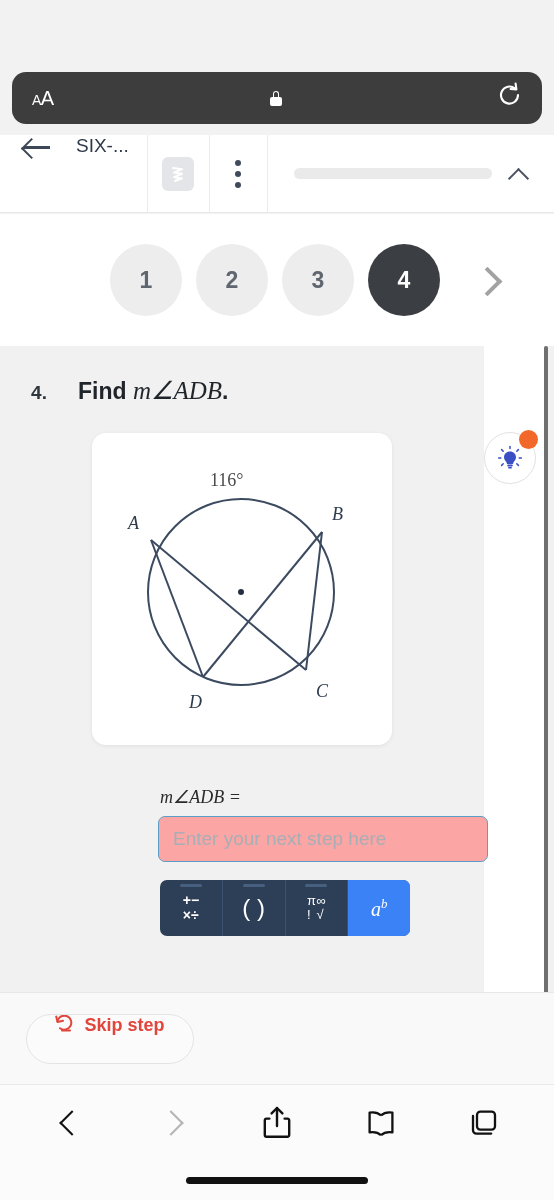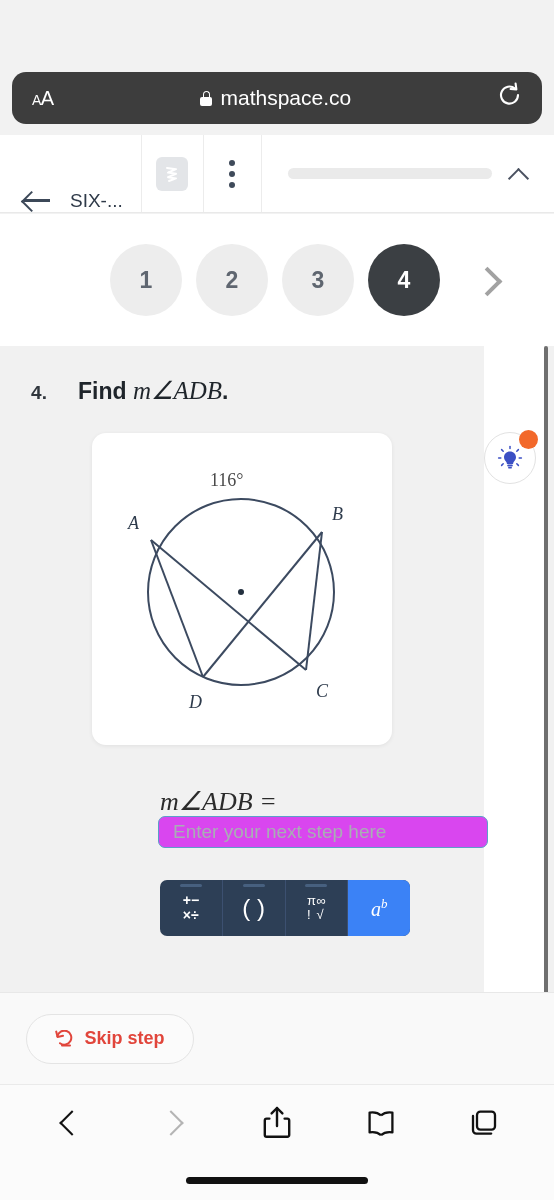--- a/index.html
+++ b/index.html
@@ -112,22 +112,22 @@
     position: absolute;
     top: 135px; left: 0;
     width: 554px; height: 78px;
     background: #ffffff;
     border-bottom: 1px solid #e9e9e9;
     display: flex;
     align-items: stretch;
   }
   .nav-left {
     display: flex;
-    align-items: flex-end;
-    gap: 18px;
+    align-items: flex-start;
+    gap: 24px;
     padding: 0 18px 0 22px;
     border-right: 1px solid #ececec;
   }
   .back-arrow { width: 30px; height: 24px; position: relative; }
   .back-arrow::before {
     content: "";
     position: absolute; left: 2px; top: 11px;
     width: 26px; height: 2.6px; background: #3c4858;
   }
   .back-arrow::after {
@@ -291,30 +291,30 @@
     border-radius: 50%;
     background: #f2682a;
   }
 
   
   .answer-label {
     position: absolute;
     top: 440px; left: 160px;
     font-family: "Liberation Serif", serif;
     font-style: italic;
-    font-size: 26px;
+    font-size: 18px;
     color: #2b2b2b;
   }
   .answer-input {
     position: absolute;
     top: 470px; left: 158px;
-    width: 330px; height: 32px;
+    width: 330px; height: 46px;
     border: 1.6px solid #5d9ec9;
     border-radius: 7px;
-    background: #d946ef;
+    background: #fca5a5;
     font-size: 19px;
     color: #333;
     padding: 0 14px;
     outline: none;
     font-family: "Liberation Sans", sans-serif;
   }
   .answer-input::placeholder { color: #a8aeb4; }
 
   
   .math-kb {
@@ -382,21 +382,21 @@
     padding: 0 26px;
   }
   .skip-btn {
     width: 168px; height: 50px;
     border: 1.4px solid #e4e4e4;
     border-radius: 26px;
     background: #fbfbfb;
     color: #e1453b;
     font-size: 18px;
     font-weight: 600;
-    display: flex; align-items: center; justify-content: center;
+    display: flex; justify-content: center;
     gap: 9px;
   }
   .submit-btn {
     flex: 1; height: 56px;
     background: #3b45b5;
     border: none;
     border-radius: 28px;
     color: #ffffff;
     font-size: 22px;
     font-weight: 700;
@@ -456,21 +456,20 @@
   <div class="safari-bar">
     <div class="aa-btn">
       <span class="small">A</span>
         <span>A</span>
     </div>
     <div class="url-center">
       <span class="lock-icon">
         <span class="shackle"></span>
           <span class="body"></span>
       </span>
-      <span class="url-text">mathspace.co</span>
     </div>
     <div class="reload-btn">
       <svg width="24" height="26" viewBox="0 0 24 26">
         <path d="M20 13 A8.5 8.5 0 1 1 17 6.6" stroke="#fff" stroke-width="2.1" fill="none" stroke-linecap="round"></path>
         <path d="M17.6 1.6 L18.4 7.4 L12.6 7.0" stroke="#fff" stroke-width="2.1" fill="none" stroke-linecap="round" stroke-linejoin="round"></path>
       </svg>
     </div>
   </div>
 
   <div class="app-nav">

